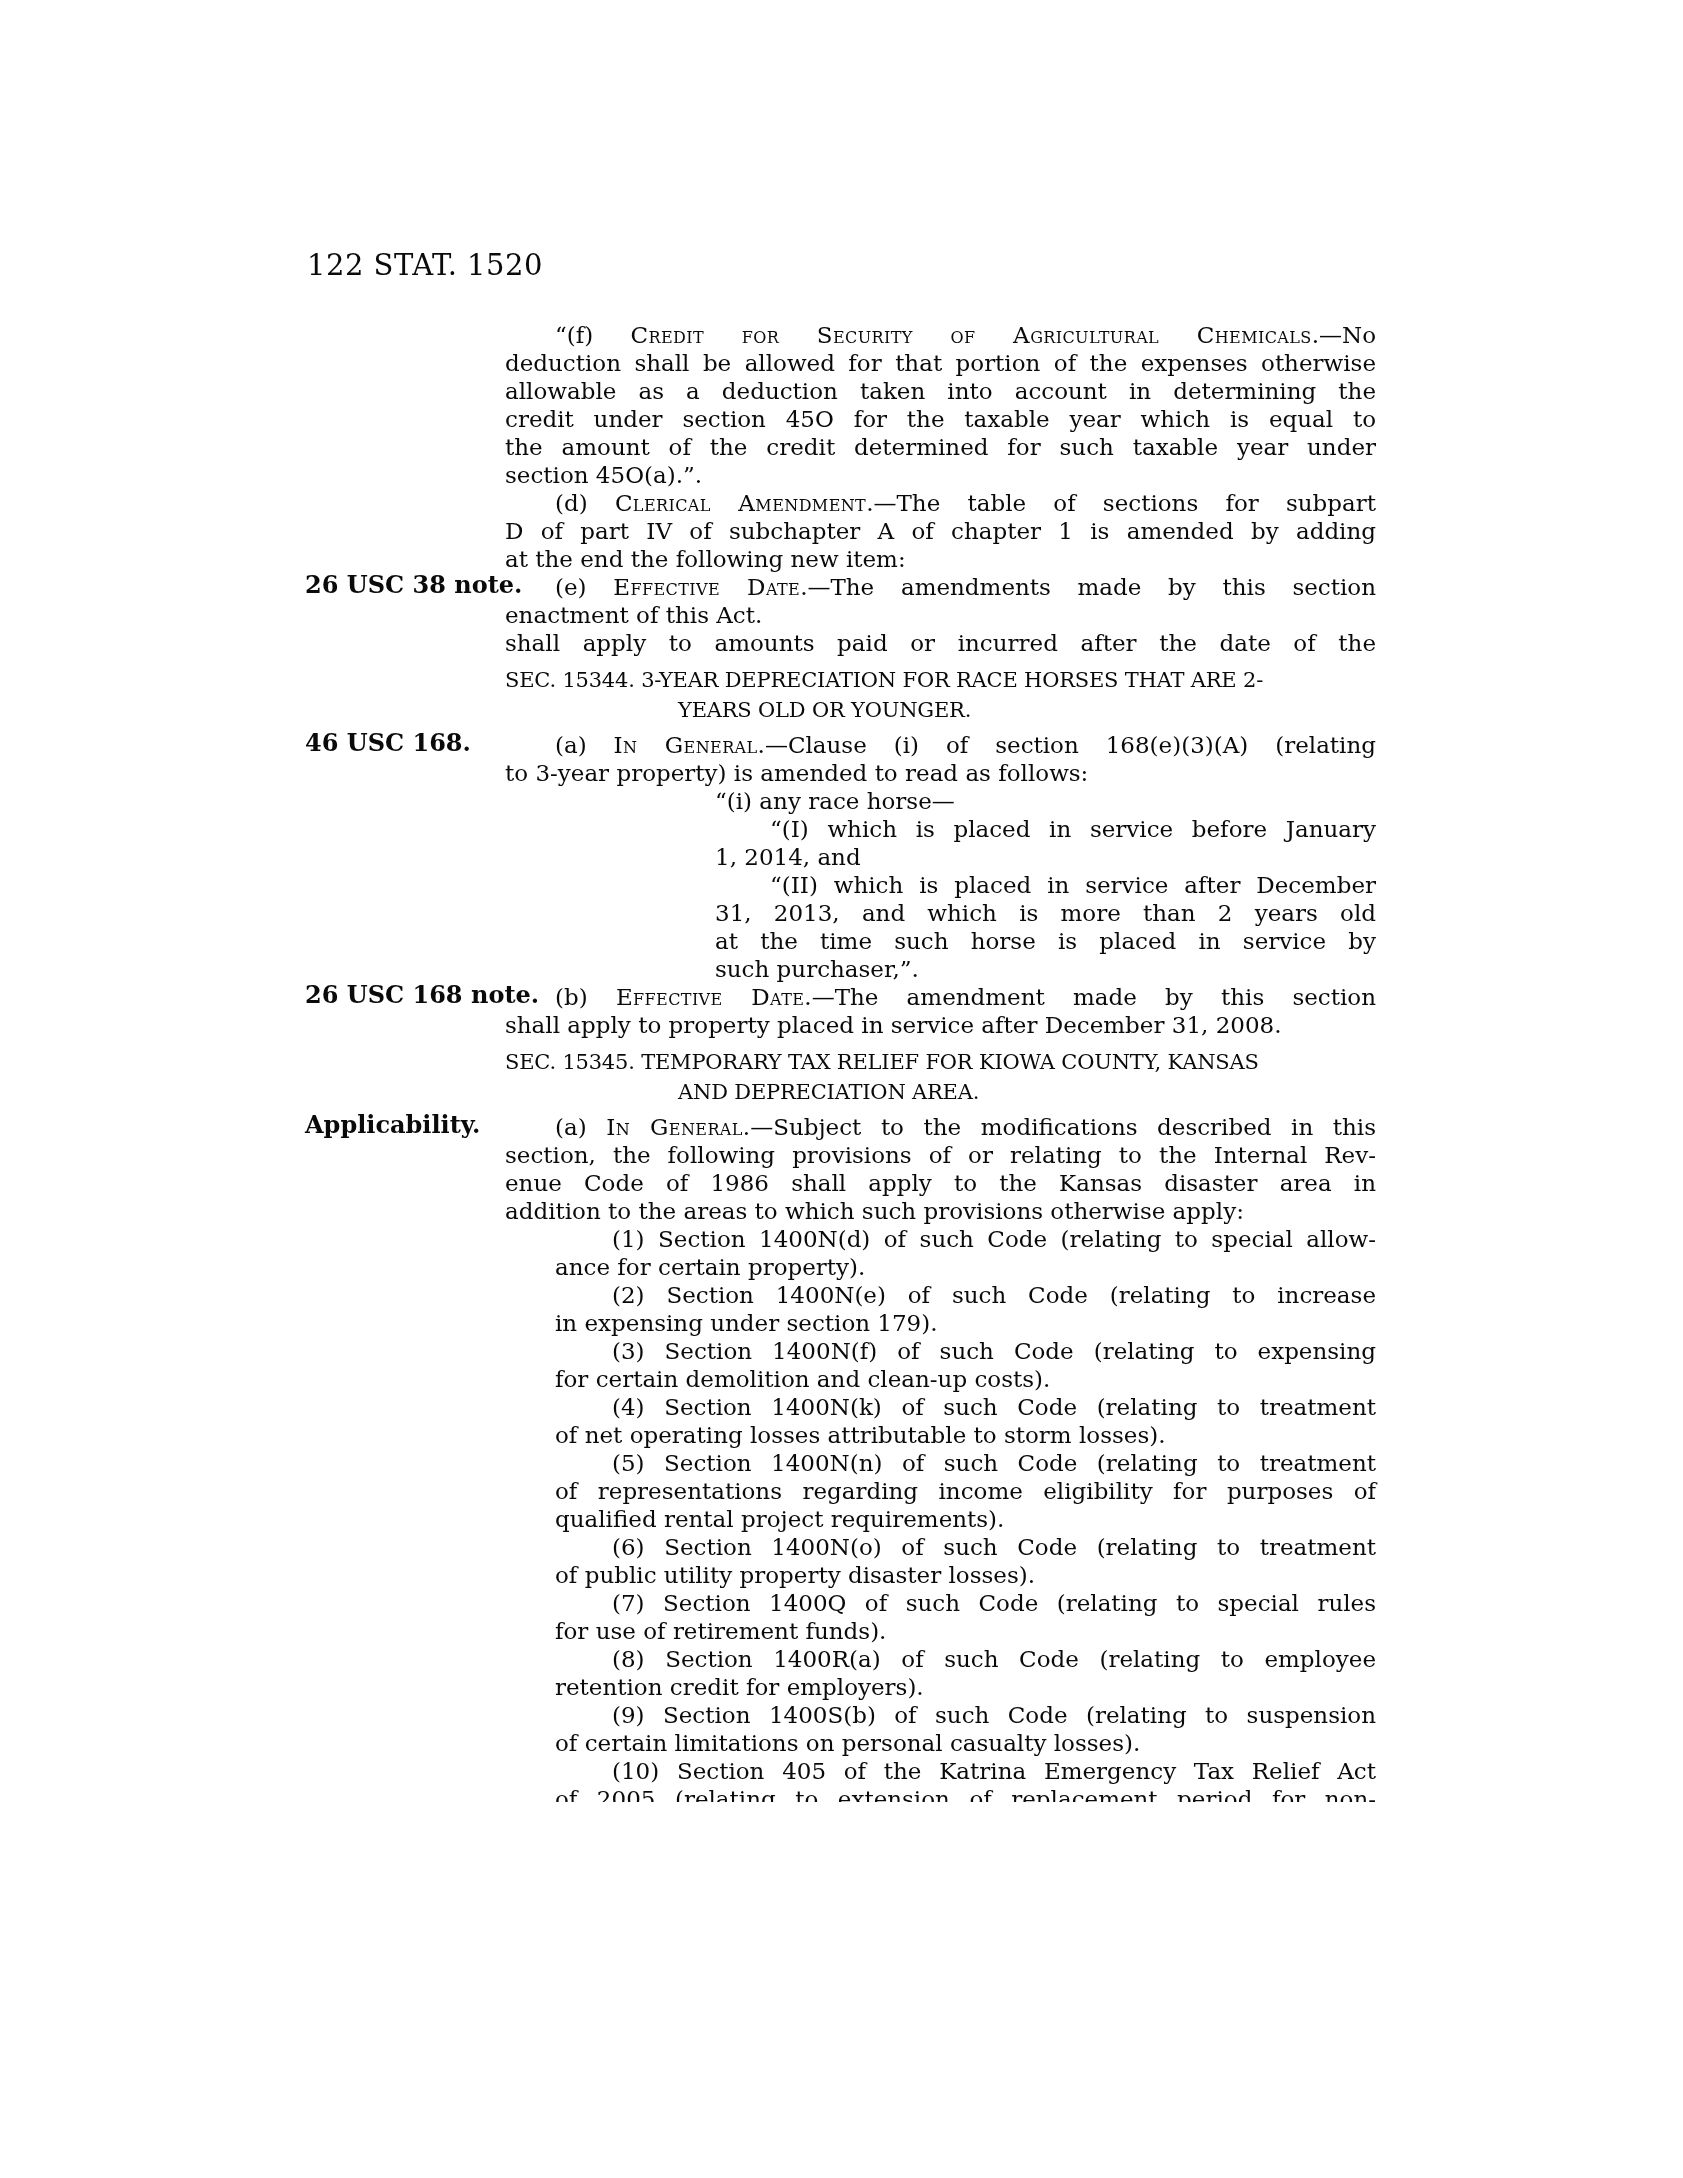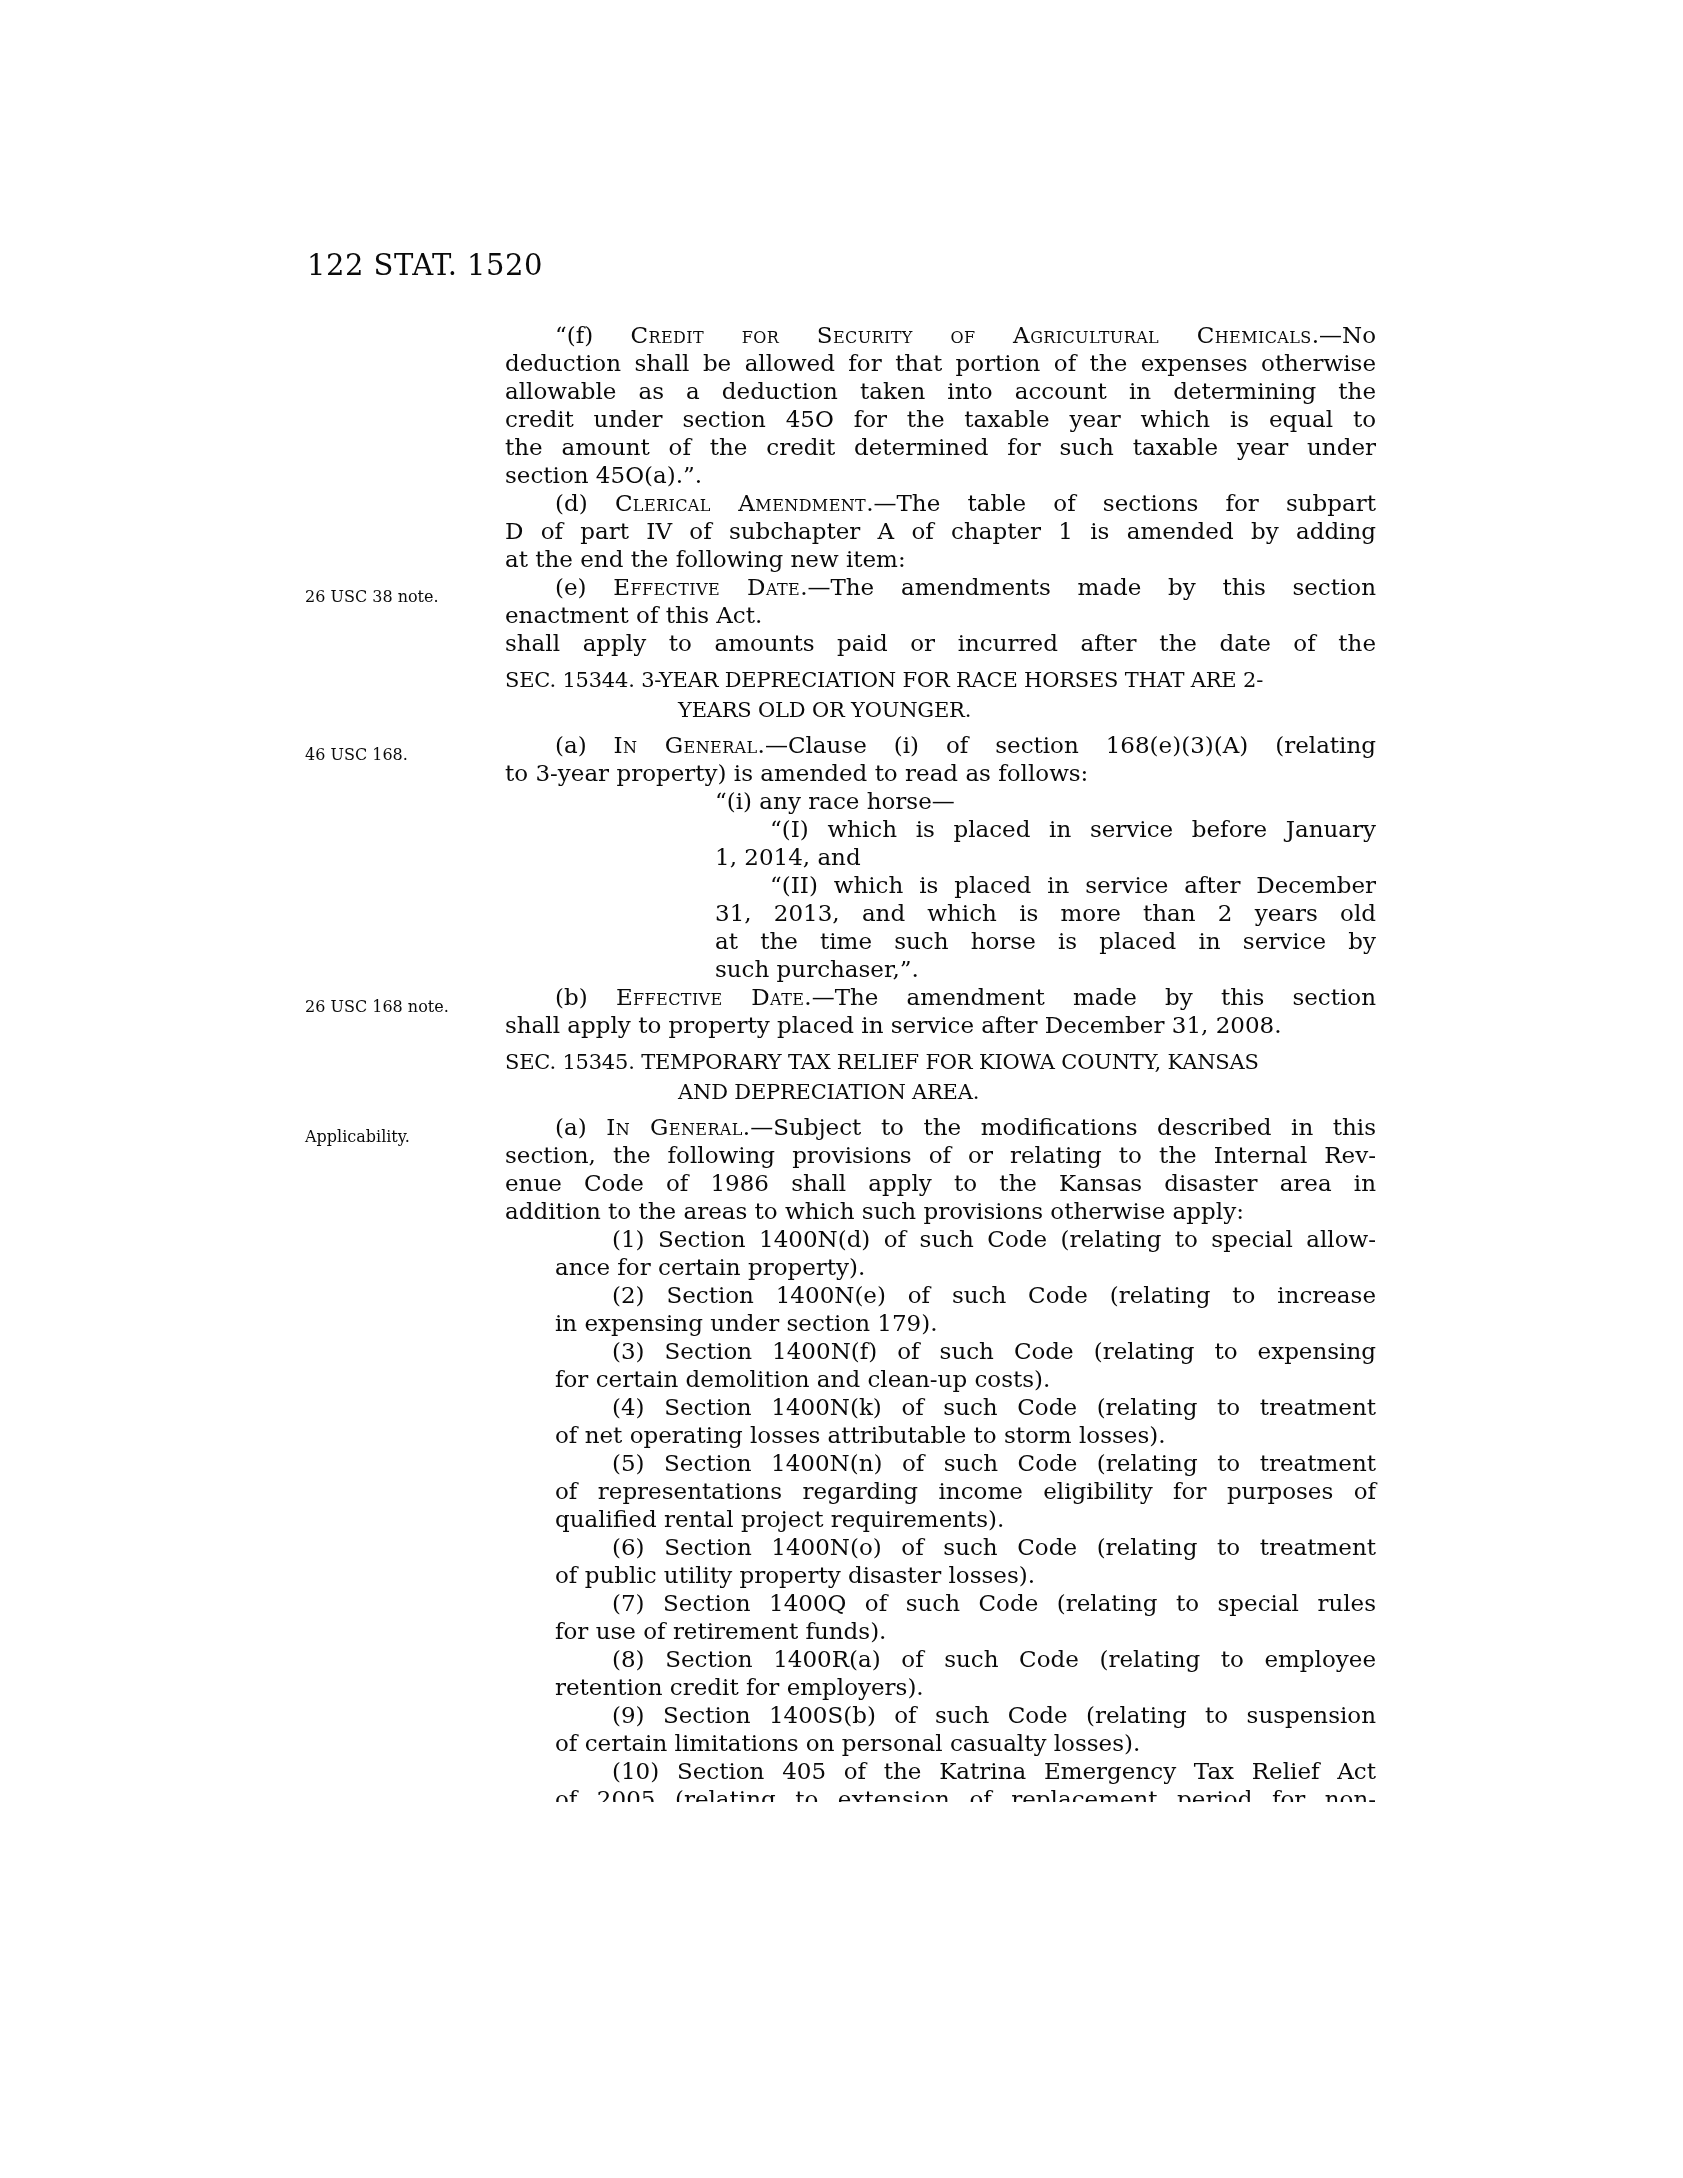--- a/index.html
+++ b/index.html
@@ -10,21 +10,21 @@
            letter-spacing:0.5px;white-space:nowrap;}
   .doc{position:absolute;left:505px;top:321px;width:871px;font-size:23px;}
   .block{position:relative;}
   .ln{line-height:28px;text-align:left;}
   .jl{text-align:justify;text-align-last:justify;text-justify:inter-word;}
   .sc{font-variant:small-caps;letter-spacing:0.4px;}
   .toc{margin:16px 0;}
   .toc .ln{font-size:21px;line-height:24px;}
   .heading{margin:8px 0 6px 0;font-weight:normal;}
   .heading .ln{font-size:21px;line-height:30px;letter-spacing:-0.2px;white-space:nowrap;}
-  .mnote{position:absolute;left:-200px;top:12px;width:193px;font-size:16px;line-height:24px;white-space:nowrap;}
+  .mnote{position:absolute;left:-200px;top:0;width:193px;font-size:24px;line-height:24px;white-space:nowrap;font-weight:bold;}
 </style>
 </head>
 <body>
 
 <div class="page">
   <div class="hdr-stat">122 STAT. 1520</div>
   <div class="doc" id="doc-root">
       <div class="block para">
         <div class="ln jl" style="padding-left: 50px;">“(f) <span class="sc">Credit for Security of Agricultural Chemicals</span>.—No</div>
         <div class="ln jl">deduction shall be allowed for that portion of the expenses otherwise</div>

